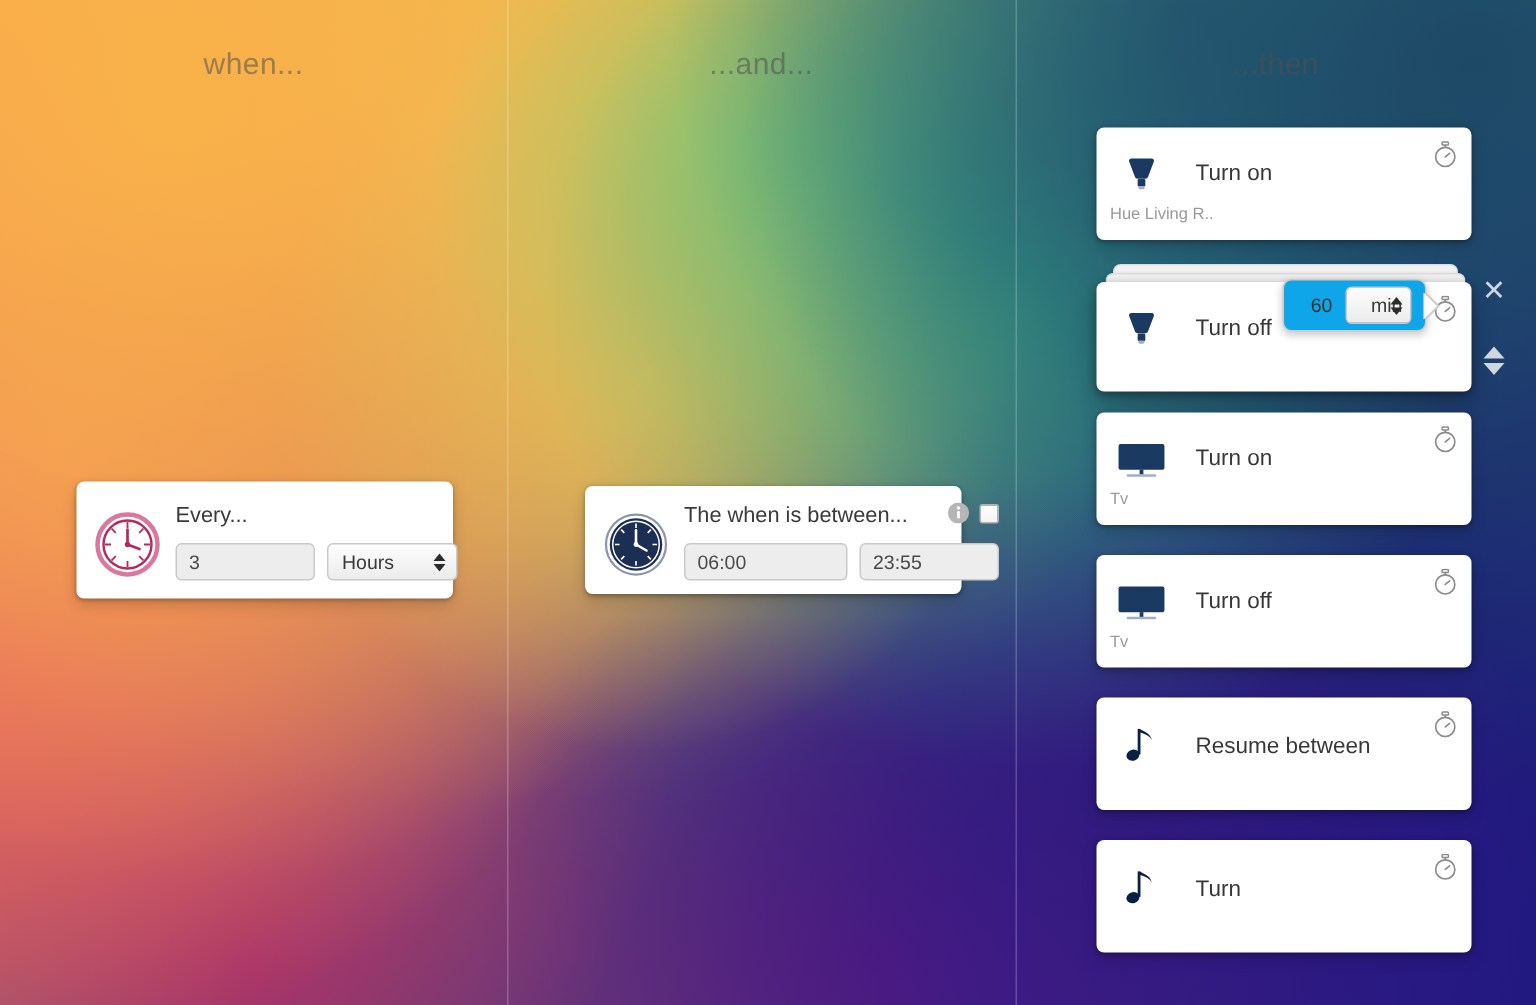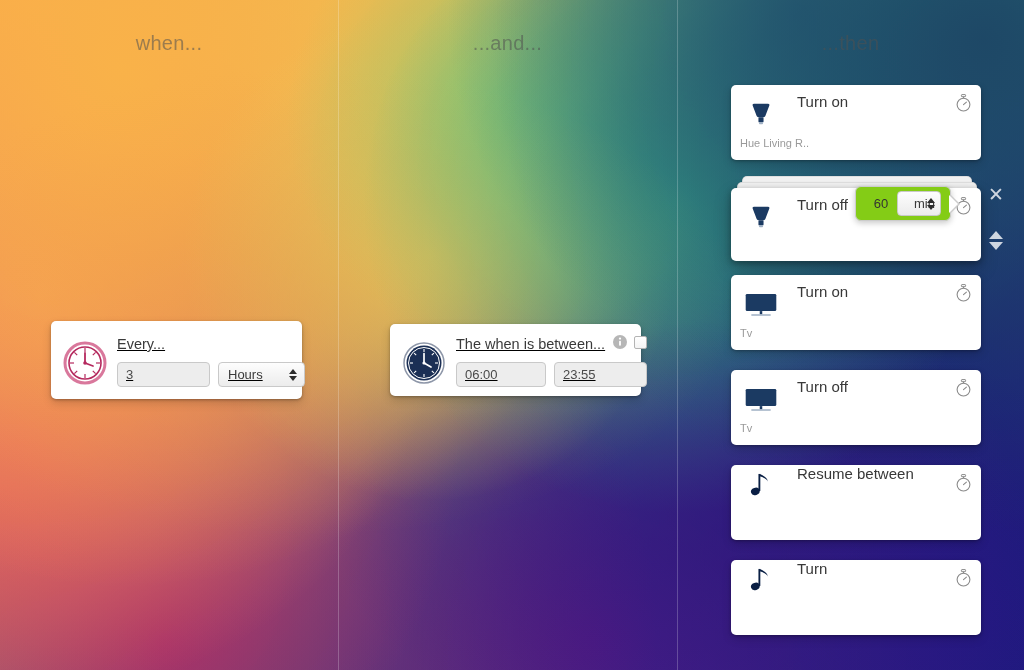--- a/index.html
+++ b/index.html
@@ -70,21 +70,21 @@
   
   .card {
     position: absolute;
     background: #ffffff;
     border-radius: 5px;
     box-shadow: 0 1px 3px rgba(0,0,0,0.28), 0 4px 10px rgba(0,0,0,0.16);
     box-sizing: border-box;
   }
 
   
-  .trigger-card { padding: 0; text-decoration: underline; }
+  .trigger-card { padding: 0; }
   .trigger-inner {
     display: flex;
     align-items: flex-start;
     padding: 14px 12px 12px 12px;
   }
   .trigger-icon {
     width: 44px;
     height: 44px;
     flex: 0 0 44px;
     margin-top: 6px;
@@ -159,21 +159,21 @@
     box-sizing: border-box;
   }
 
   
   .action-card {
     width: 250px;
     left: 731px;
   }
   .action-row {
     display: flex;
-    align-items: flex-start;
+    align-items: center;
     height: 52px;
     padding: 8px 10px 0 10px;
     box-sizing: border-box;
   }
   .action-icon {
     width: 40px; height: 40px;
     flex: 0 0 40px;
     display: flex;
     align-items: center;
     justify-content: center;
@@ -203,21 +203,21 @@
     position: absolute;
     background: #f2f2f2;
     border-radius: 5px;
     border: 1px solid rgba(0,0,0,0.08);
     box-shadow: 0 1px 2px rgba(0,0,0,0.22);
   }
 
   
   .timer-popover {
     position: absolute;
-    background: #84cc16;
+    background: #0ea5e9;
     border: 1px solid #cccccc;
     border-radius: 6px;
     box-shadow: 0 2px 6px rgba(0,0,0,0.22);
     display: flex;
     align-items: center;
     padding: 7px 9px;
     box-sizing: border-box;
     z-index: 40;
   }
   .timer-popover .pop-val {
@@ -355,21 +355,21 @@
         <span>
           <svg class="info-icon" viewBox="0 0 14 14">
             <circle cx="7" cy="7" r="7" fill="#b6b6b6"></circle>
             <circle cx="7" cy="3.6" r="1.15" fill="#ffffff"></circle>
             <rect x="6.1" y="5.7" width="1.8" height="5" rx="0.8" fill="#ffffff"></rect>
           </svg>
         </span>
         <span class="checkbox"></span>
       </div>
       <div class="trigger-fields">
-        <input class="txt-input" style="width: 90px;" type="text" value="06:00">
+        <input class="txt-input" style="width: 109px;" type="text" value="06:00">
         <input class="txt-input" style="width: 93px;" type="text" value="23:55">
       </div>
     </div>
   </div>
 </div>
 
 <div class="card action-card" style="top:85px; height:75px;">
   <div class="action-row">
     <div class="action-icon">
       <svg viewBox="0 0 40 40" width="34" height="34">

